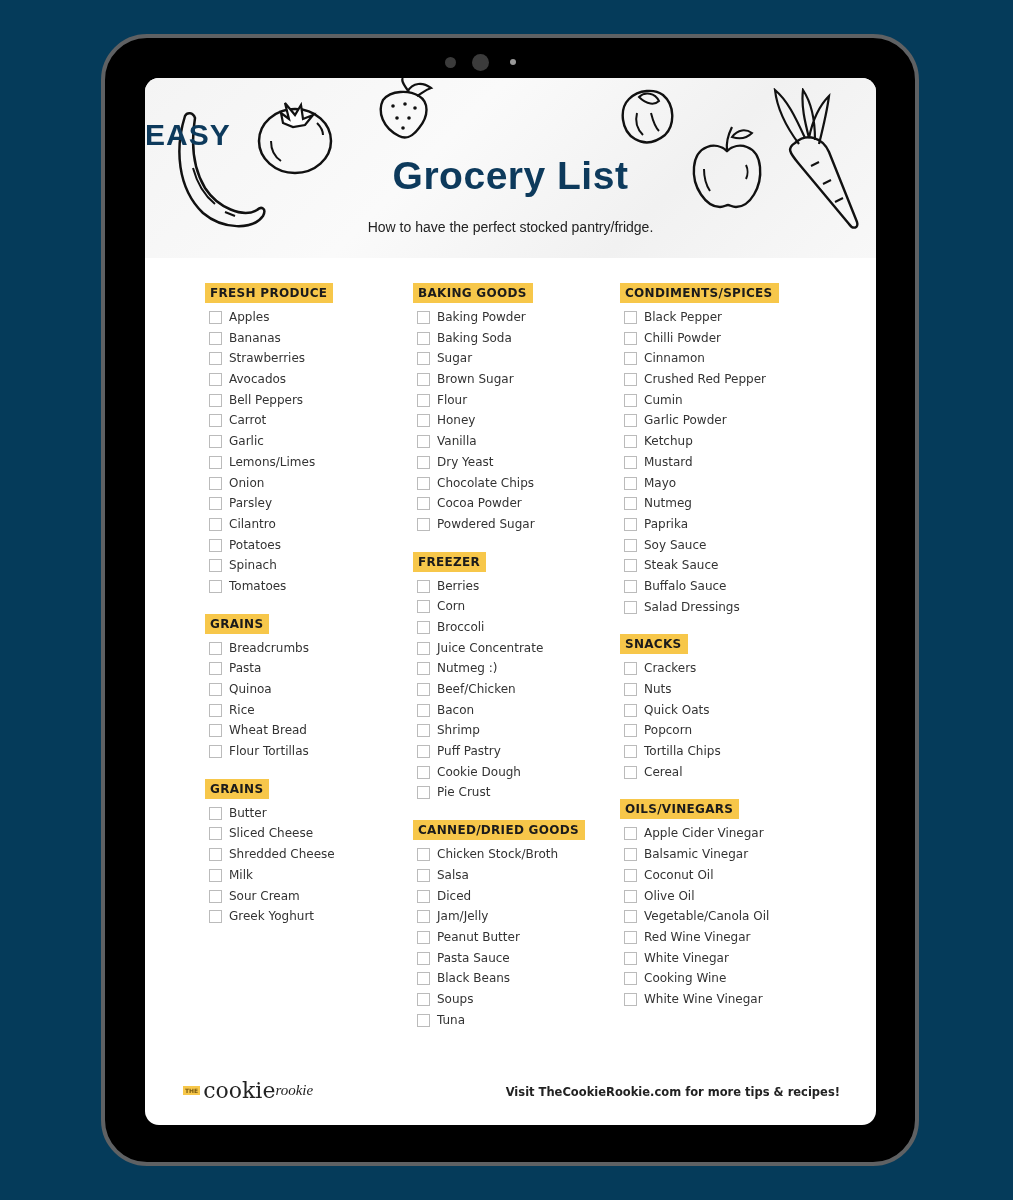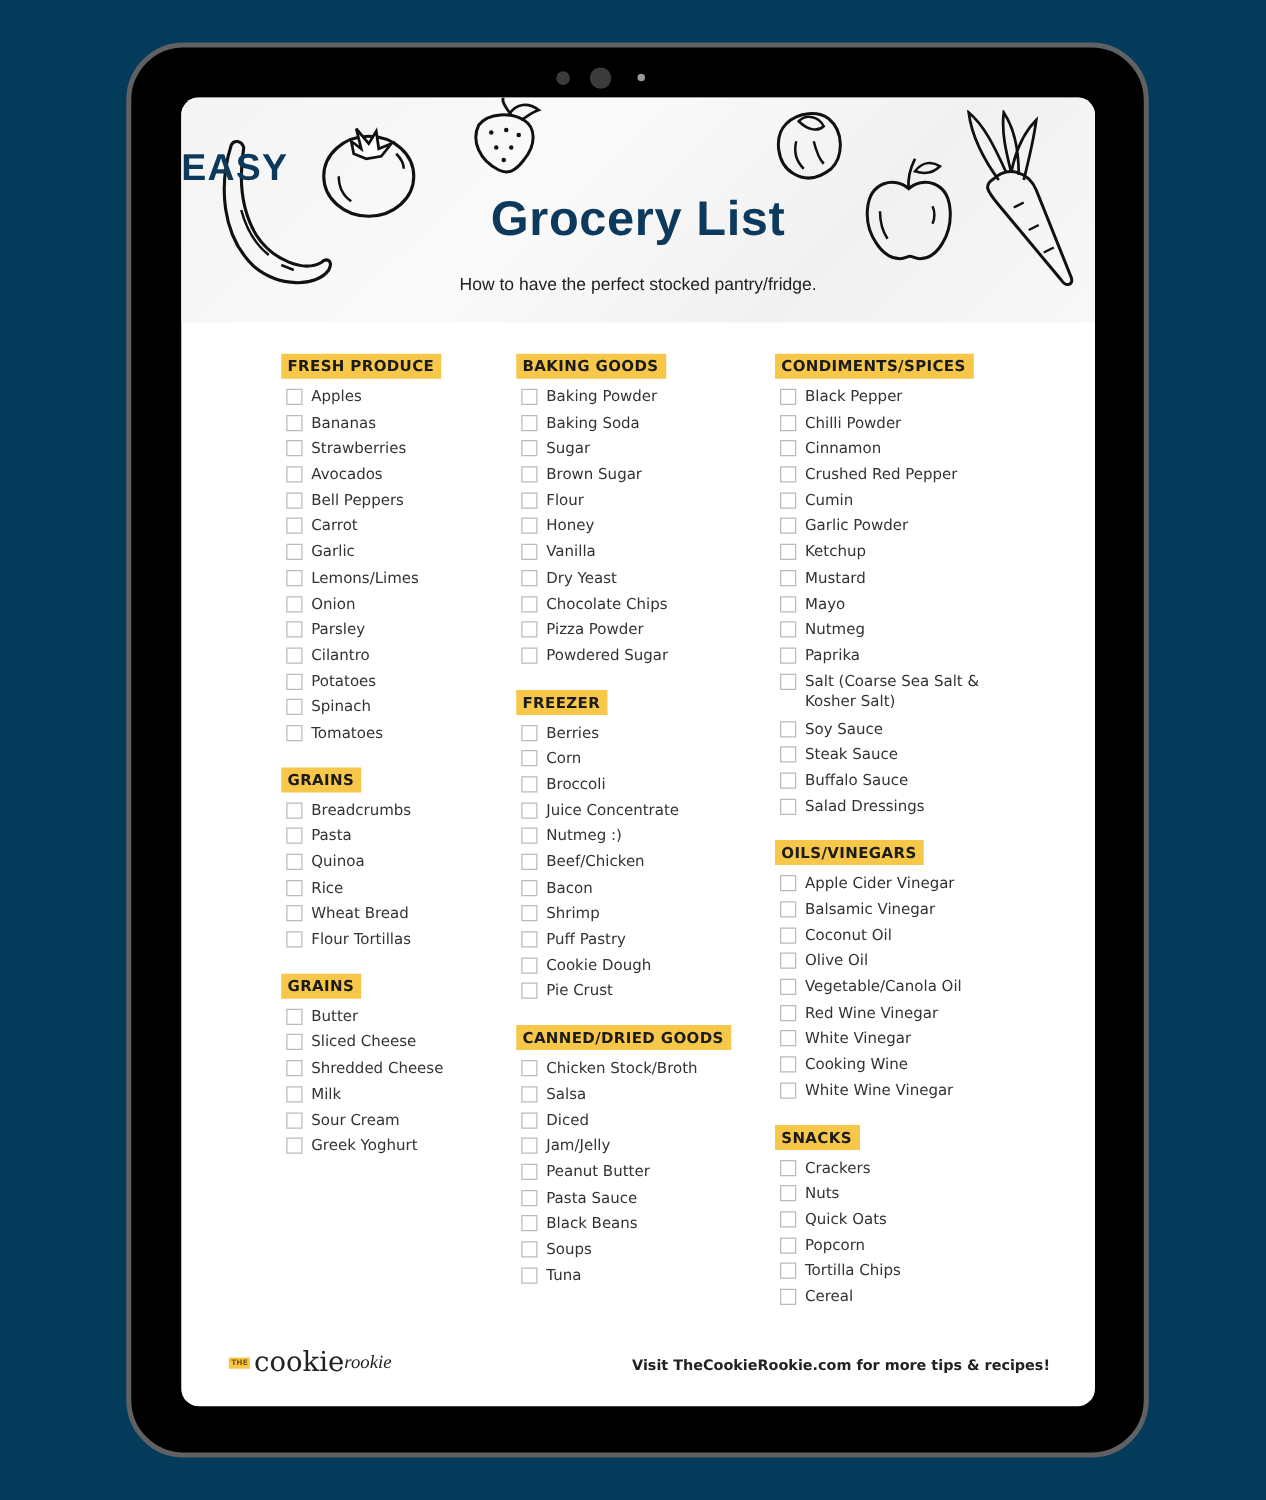--- a/index.html
+++ b/index.html
@@ -156,21 +156,21 @@
       <path d="M30 55 C42 44 58 50 64 64 L92 134 C94 140 88 142 84 136 L34 76 C24 64 22 60 30 55 Z" fill="none" stroke="#111" stroke-width="2.4"></path>
       <path d="M34 56 C22 40 12 20 10 2 C22 12 30 28 40 50 M44 50 C40 34 36 18 38 2 C46 14 50 30 50 52 M44 50 C48 30 56 16 64 8 C62 24 58 40 54 56" fill="none" stroke="#111" stroke-width="2.2"></path>
       <path d="M46 78 L54 74 M58 96 L66 92 M70 114 L78 110" fill="none" stroke="#111" stroke-width="2"></path>
     </svg>
 
     <div class="title-small">EASY</div>
     <div class="title-big">Grocery List</div>
     <div class="subtitle">How to have the perfect stocked pantry/fridge.</div>
   </div>
 
-  <div class="col" style="left:84px">
+  <div class="col" style="left:64px">
     <div class="section">
       <div class="sec-head">FRESH PRODUCE</div>
       <div class="item">
           <span class="box"></span>
           <span>Apples</span>
         </div>
       <div class="item">
           <span class="box"></span>
           <span>Bananas</span>
         </div>
@@ -313,21 +313,21 @@
       <div class="item">
           <span class="box"></span>
           <span>Dry Yeast</span>
         </div>
       <div class="item">
           <span class="box"></span>
           <span>Chocolate Chips</span>
         </div>
       <div class="item">
           <span class="box"></span>
-          <span>Pizza Powder</span>
+          <span>Cocoa Powder</span>
         </div>
       <div class="item">
           <span class="box"></span>
           <span>Powdered Sugar</span>
         </div>
     </div>
     <div class="section">
       <div class="sec-head">FREEZER</div>
       <div class="item">
           <span class="box"></span>
@@ -455,42 +455,65 @@
           <span>Mayo</span>
         </div>
       <div class="item">
           <span class="box"></span>
           <span>Nutmeg</span>
         </div>
       <div class="item">
           <span class="box"></span>
           <span>Paprika</span>
         </div>
-      <div class="item two-line">
-          <span class="box"></span>
-          <span style="width:150px">Salt (Coarse Sea Salt &amp; Kosher Salt)</span>
-        </div>
       <div class="item">
           <span class="box"></span>
           <span>Soy Sauce</span>
         </div>
       <div class="item">
           <span class="box"></span>
           <span>Steak Sauce</span>
         </div>
       <div class="item">
           <span class="box"></span>
           <span>Buffalo Sauce</span>
         </div>
       <div class="item">
           <span class="box"></span>
           <span>Salad Dressings</span>
         </div>
     </div>
     <div class="section">
+      <div class="sec-head">SNACKS</div>
+      <div class="item">
+          <span class="box"></span>
+          <span>Crackers</span>
+        </div>
+      <div class="item">
+          <span class="box"></span>
+          <span>Nuts</span>
+        </div>
+      <div class="item">
+          <span class="box"></span>
+          <span>Quick Oats</span>
+        </div>
+      <div class="item">
+          <span class="box"></span>
+          <span>Popcorn</span>
+        </div>
+      <div class="item">
+          <span class="box"></span>
+          <span>Tortilla Chips</span>
+        </div>
+      <div class="item">
+          <span class="box"></span>
+          <span>Cereal</span>
+        </div>
+    </div>
+    <div class="section">
       <div class="sec-head">OILS/VINEGARS</div>
       <div class="item">
           <span class="box"></span>
           <span>Apple Cider Vinegar</span>
         </div>
       <div class="item">
           <span class="box"></span>
           <span>Balsamic Vinegar</span>
         </div>
       <div class="item">
@@ -513,47 +536,20 @@
           <span class="box"></span>
           <span>White Vinegar</span>
         </div>
       <div class="item">
           <span class="box"></span>
           <span>Cooking Wine</span>
         </div>
       <div class="item">
           <span class="box"></span>
           <span>White Wine Vinegar</span>
-        </div>
-    </div>
-    <div class="section">
-      <div class="sec-head">SNACKS</div>
-      <div class="item">
-          <span class="box"></span>
-          <span>Crackers</span>
-        </div>
-      <div class="item">
-          <span class="box"></span>
-          <span>Nuts</span>
-        </div>
-      <div class="item">
-          <span class="box"></span>
-          <span>Quick Oats</span>
-        </div>
-      <div class="item">
-          <span class="box"></span>
-          <span>Popcorn</span>
-        </div>
-      <div class="item">
-          <span class="box"></span>
-          <span>Tortilla Chips</span>
-        </div>
-      <div class="item">
-          <span class="box"></span>
-          <span>Cereal</span>
         </div>
     </div>
   </div>
 
   <div class="footer-logo">
     <span class="logo-the">THE</span>
     <span class="logo-cookie">cookie</span>
     <span class="logo-rookie">rookie</span>
   </div>
   <div class="footer-text">Visit TheCookieRookie.com for more tips &amp; recipes!</div>

